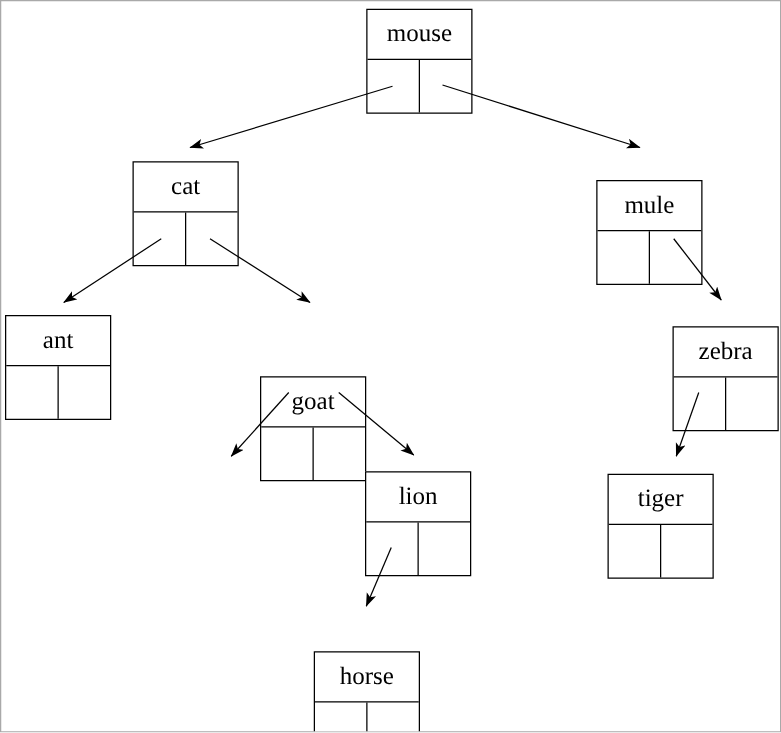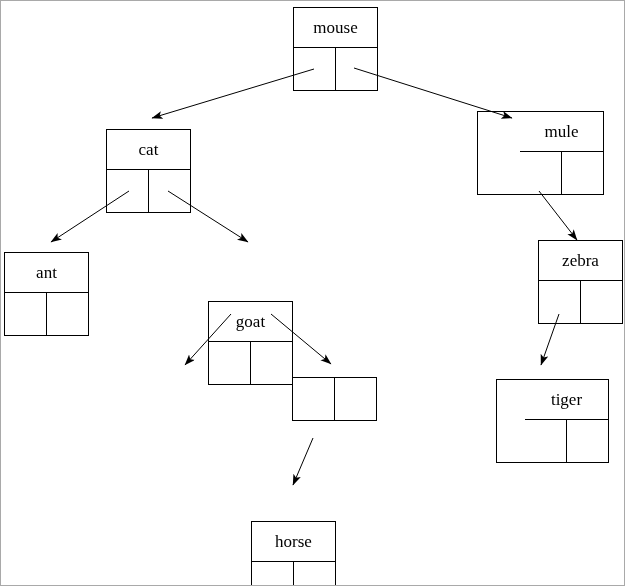--- a/index.html
+++ b/index.html
@@ -18,37 +18,37 @@
     border: 1px solid #000000;
     background: #ffffff;
     box-sizing: content-box;
   }
   .node .label {
     height: 39px;
     border-bottom: 1px solid #000000;
     display: flex;
     align-items: center;
     justify-content: center;
-    font-size: 17px;
+    font-size: 20px;
     color: #000000;
   }
   .node .cells { display: flex; height: 42px; }
   .node .cell { flex: 1; }
   .node .cell.left { border-right: 1px solid #000000; }
 
   
   .n-mouse { left: 292px; top: 6px; }
   .n-cat   { left: 105px; top: 128px; }
-  .n-mule  { left: 476px; top: 110px; padding-left: 42px; }
+  .n-mule  { left: 476px; top: 143px; }
   .n-ant   { left: 3px;   top: 251px; }
   .n-goat  { left: 207px; top: 252px; margin-top: 48px; }
-  .n-zebra { left: 537px; top: 239px; }
+  .n-zebra { left: 537px; top: 260px; }
   .n-dog   { left: 135px; top: 376px; }
   .n-lion  { left: 291px; top: 376px; }
-  .n-tiger { left: 495px; top: 378px; padding-left: 28px; }
+  .n-tiger { left: 485px; top: 378px; }
   .n-horse { left: 250px; top: 520px; }
 
   svg.arrows {
     position: absolute;
     left: 0; top: 0;
     width: 625px;
     height: 586px;
     pointer-events: none;
   }
   svg.arrows line { stroke: #000000; stroke-width: 1; }
@@ -101,20 +101,21 @@
   <div class="node n-zebra">
     <div class="label">zebra</div>
     <div class="cells">
       <div class="cell left"></div>
       <div class="cell right"></div>
     </div>
   </div>
 
 
   <div class="node n-lion">
+    <div class="label">lion</div>
     <div class="cells">
       <div class="cell left"></div>
       <div class="cell right"></div>
     </div>
   </div>
 
   <div class="node n-tiger">
     <div class="label">tiger</div>
     <div class="cells">
       <div class="cell left"></div>

